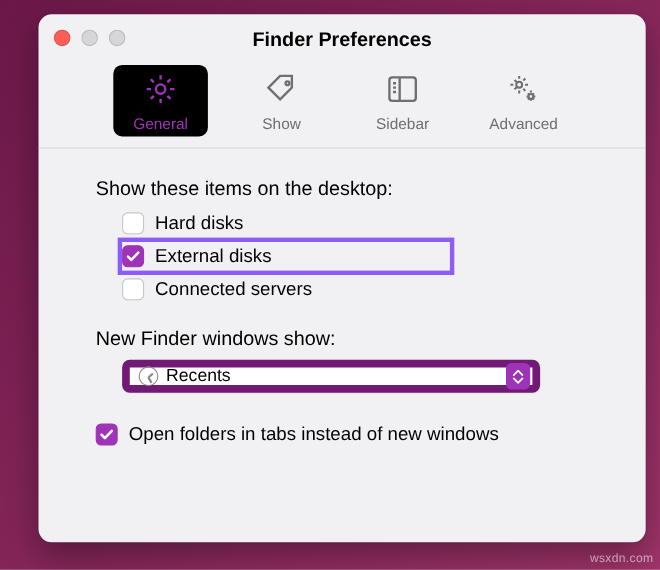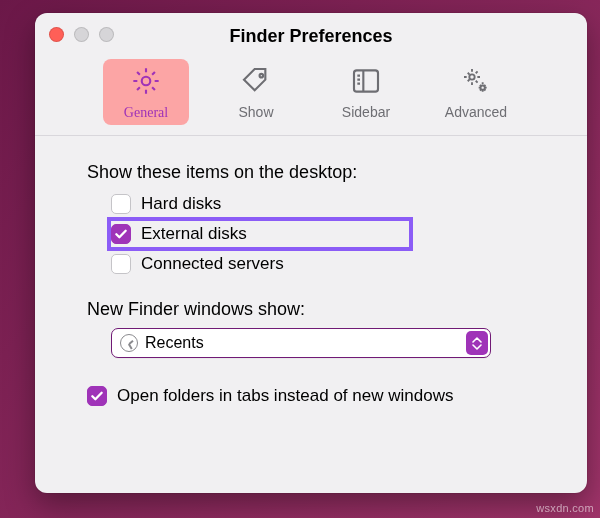--- a/index.html
+++ b/index.html
@@ -51,23 +51,22 @@
     display: flex;
     flex-direction: column;
     align-items: center;
     gap: 4px;
     padding: 6px 4px 4px;
     border-radius: 8px;
     font-size: 14px;
     color: #6e6e73;
   }
   .toolbar-item.selected {
-    background: #fca5a5;
+    background: #000000;
     color: #9f33b8;
-    font-family: Liberation Serif, serif;
   }
   .toolbar-item svg { width: 32px; height: 32px; }
   .toolbar-item .label { font-size: 14px; }
   .content {
     padding: 22px 32px 20px 54px;
   }
   .section-title { margin: 4px 0 8px -2px; font-size: 18px; }
   .cblist { margin: 0 0 22px 22px; }
   .cbrow {
     display: flex;
@@ -95,21 +94,21 @@
     background: #9f33b8;
     border-color: #9f33b8;
   }
   .cb.on svg { display: block; }
   .cb svg { display: none; width: 14px; height: 14px; }
   .select-wrap { margin: 4px 0 28px 22px; }
   .select {
     width: 380px;
     height: 30px;
     background: #fff;
-    border: 1px solid #701a75;
+    border: 7px solid #701a75;
     border-radius: 7px;
     display: flex;
     align-items: center;
     padding: 0 2px 0 8px;
     box-shadow: 0 1px 1px rgba(0,0,0,.04);
   }
   .select .clock {
     width: 18px; height: 18px;
     border-radius: 50%;
     border: 1.5px solid #8a8a8e;

